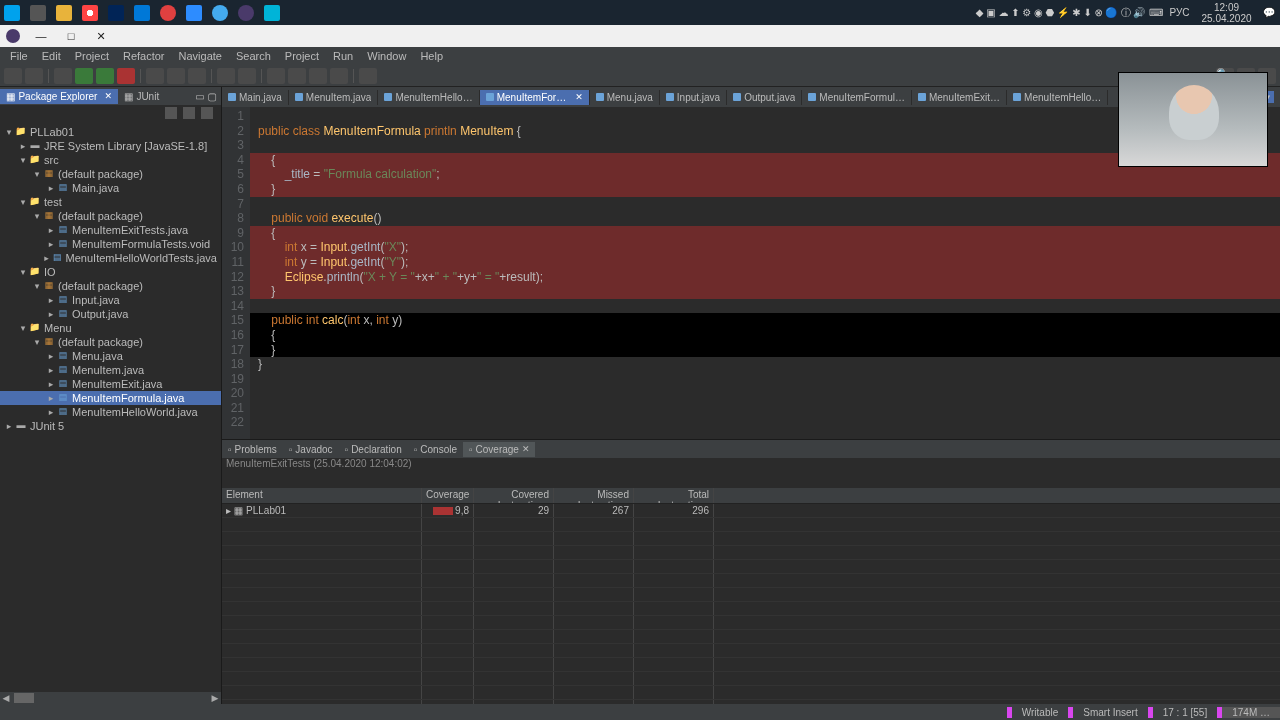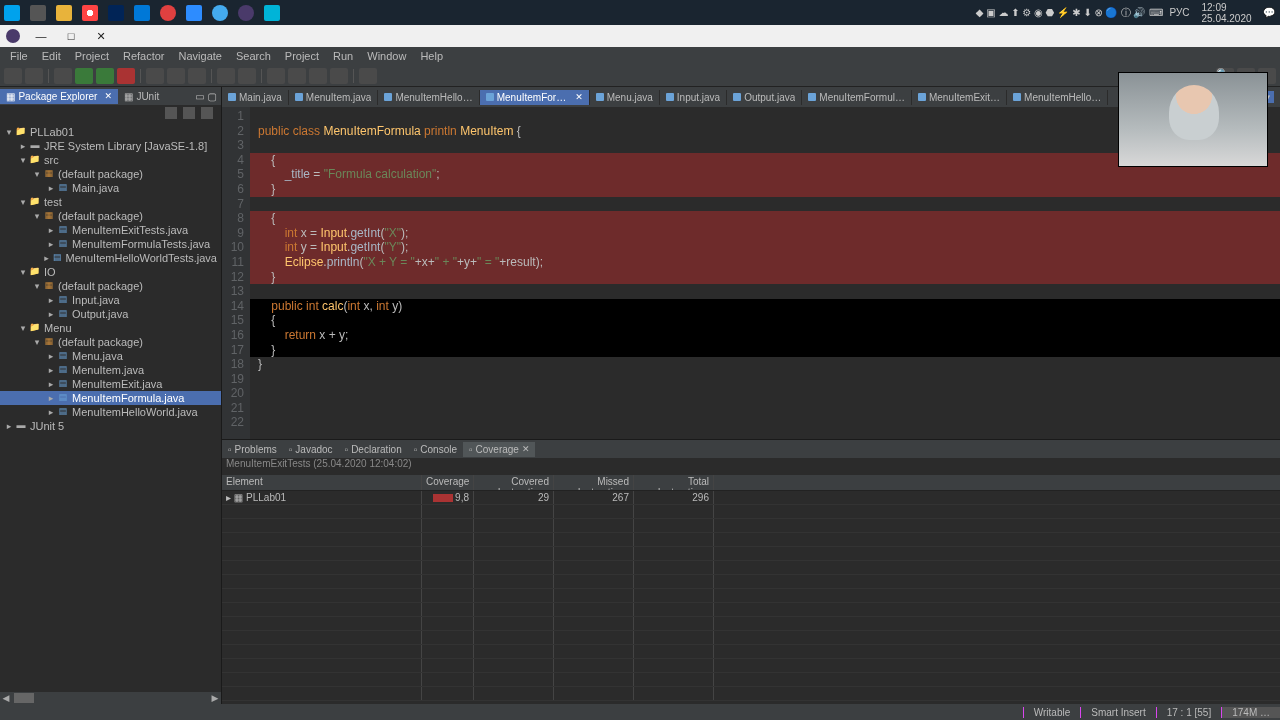--- a/index.html
+++ b/index.html
@@ -1,21 +1,21 @@
 <!DOCTYPE html>
 <html><head>
 <meta charset="utf-8">
 <style>
 *{margin:0;padding:0;box-sizing:border-box;font-family:"Segoe UI",Tahoma,sans-serif}
 body{background:#2b2b2b;color:#bbb;font-size:11px;overflow:hidden;width:1280px;height:720px;position:relative}
 .taskbar{height:25px;background:#1a2530;display:flex;align-items:center;padding:0 4px;gap:8px}
 .taskbar .tb-left{display:flex;gap:10px;align-items:center}
 .taskbar .tb-icon{width:16px;height:16px;background:#555;border-radius:2px}
 .taskbar .tb-right{margin-left:auto;display:flex;gap:6px;align-items:center;color:#ccc;font-size:10px}
-.taskbar .clock{text-align:left;line-height:1.1;padding:0 6px}
+.taskbar .clock{text-align:center;line-height:1.1;padding:0 6px}
 .titlebar{height:22px;background:#f0f0f0;color:#222;display:flex;align-items:center;padding:0 6px;font-size:11px}
 .titlebar .tb-title{flex:1}
 .titlebar .win-btn{width:30px;text-align:center;cursor:pointer}
 .menubar{height:18px;background:#3c3f41;display:flex;align-items:center;padding:0 4px;gap:2px;color:#bbb;font-size:11px}
 .menubar span{padding:1px 6px;cursor:pointer}
 .toolbar{height:22px;background:#3c3f41;border-bottom:1px solid #222;display:flex;align-items:center;padding:0 4px;gap:3px}
 .toolbar .tbtn{width:18px;height:16px;background:#4a4a4a;border-radius:2px}
 .toolbar .sep{width:1px;height:14px;background:#555;margin:0 2px}
 .main{display:flex;height:calc(100% - 25px - 22px - 18px - 22px - 16px)}
 .sidebar{width:222px;background:#2b2b2b;border-right:1px solid #1a1a1a;display:flex;flex-direction:column}
@@ -50,33 +50,33 @@
 .code .hl-red{background:#6e2b2b}
 .code .hl-blue{background:#000000}
 .kw{color:#cc7832}
 .fn{color:#ffc66d}
 .str{color:#6a8759}
 .id{color:#a9b7c6}
 .bottom-panel{height:265px;border-top:1px solid #1a1a1a;display:flex;flex-direction:column;background:#2b2b2b}
 .bp-tabs{height:18px;background:#3c3f41;display:flex;align-items:center;font-size:10px}
 .bp-tab{padding:2px 6px;display:flex;align-items:center;gap:3px}
 .bp-tab.active{background:#515658}
-.bp-sub{height:17px;font-size:10px;color:#888;padding:0 4px;background:#2b2b2b}
+.bp-sub{height:30px;font-size:10px;color:#888;padding:0 4px;background:#2b2b2b}
 .cov-table{flex:1;overflow:auto}
 .cov-header{display:flex;background:#3c3f41;height:16px;font-size:10px;border-bottom:1px solid #222}
 .cov-header div,.cov-row div{border-right:1px solid #444;padding:1px 4px;overflow:hidden}
 .cov-row{display:flex;height:14px;font-size:10px;border-bottom:1px solid #333}
 .c-el{width:200px}
 .c-cov{width:52px;text-align:right}
 .c-ci{width:80px;text-align:right}
 .c-mi{width:80px;text-align:right}
 .c-ti{width:80px;text-align:right}
 .cov-bar{display:inline-block;width:20px;height:8px;background:#a33;vertical-align:middle;margin-right:2px}
 .statusbar{height:16px;background:#3c3f41;display:flex;align-items:center;font-size:10px;color:#bbb}
-.statusbar .sb-item{padding:0 10px;border-left:1px solid #d946ef}
+.statusbar .sb-item{padding:0 10px;border-left:5px solid #d946ef}
 .statusbar .sb-spacer{flex:1}
 .webcam{position:absolute;right:12px;top:72px;width:150px;height:95px;background:linear-gradient(180deg,#8a9296 0%,#b5bbbd 60%,#d8d8d8 100%);border:1px solid #000}
 .webcam::after{content:"";position:absolute;left:50px;top:12px;width:50px;height:55px;background:radial-gradient(circle at 50% 20%,#e8c7b0 0%,#e8c7b0 35%,transparent 36%),#c9cfd1;border-radius:50% 50% 40% 40%}
 .hscroll{height:12px;background:#3c3f41;display:flex;align-items:center}
 .hscroll .thumb{width:20px;height:10px;background:#666;margin-left:2px}
 .hscroll .arr{width:12px;text-align:center;color:#aaa;font-size:9px}
 </style>
 </head>
 <body>
 
@@ -219,21 +219,21 @@
         <div class="tree-item">
           <span class="indent" style="width:42px"></span>
           <span class="exp">▸</span>
           <span class="ico java">▤</span>
           <span>MenuItemExitTests.java</span>
         </div>
         <div class="tree-item">
           <span class="indent" style="width:42px"></span>
           <span class="exp">▸</span>
           <span class="ico java">▤</span>
-          <span>MenuItemFormulaTests.java</span>
+          <span>MenuItemFormulaTests.void</span>
         </div>
         <div class="tree-item">
           <span class="indent" style="width:42px"></span>
           <span class="exp">▸</span>
           <span class="ico java">▤</span>
           <span>MenuItemHelloWorldTests.java</span>
         </div>
         <div class="tree-item">
           <span class="indent" style="width:14px"></span>
           <span class="exp">▾</span>
@@ -386,29 +386,29 @@
           <div class="gl">22</div>
         </div>
       <div class="code" id="code">
           <div class="line">&nbsp;</div>
           <div class="line"><span class="kw">public</span> <span class="kw">class</span> <span class="fn">MenuItemFormula</span> <span class="kw">println</span> <span class="fn">MenuItem</span> {</div>
           <div class="line">&nbsp;</div>
           <div class="line hl-red">    {</div>
           <div class="line hl-red">        <span class="id">_title</span> = <span class="str">"Formula calculation"</span>;</div>
           <div class="line hl-red">    }</div>
           <div class="line">&nbsp;</div>
+          <div class="line">    <span class="kw">public</span> <span class="kw">void</span> <span class="fn">execute</span>()</div>
           <div class="line hl-red">    {</div>
           <div class="line hl-red">        <span class="kw">int</span> x = <span class="fn">Input</span>.<span class="id">getInt</span>(<span class="str">"X"</span>);</div>
           <div class="line hl-red">        <span class="kw">int</span> y = <span class="fn">Input</span>.<span class="id">getInt</span>(<span class="str">"Y"</span>);</div>
           <div class="line hl-red">        <span class="fn">Eclipse</span>.<span class="id">println</span>(<span class="str">"X + Y = "</span>+x+<span class="str">" + "</span>+y+<span class="str">" = "</span>+result);</div>
           <div class="line hl-red">    }</div>
           <div class="line">&nbsp;</div>
           <div class="line hl-blue">    <span class="kw">public</span> <span class="kw">int</span> <span class="fn">calc</span>(<span class="kw">int</span> x, <span class="kw">int</span> y)</div>
           <div class="line hl-blue">    {</div>
-          <div class="line hl-blue">        <span class="kw">return</span> x + y;</div>
           <div class="line hl-blue">    }</div>
           <div class="line">}</div>
           <div class="line">&nbsp;</div>
         </div>
     </div>
 
     <div class="bottom-panel">
       <div class="bp-tabs" id="bp-tabs">
           <div class="bp-tab">
             <span>▫</span>

